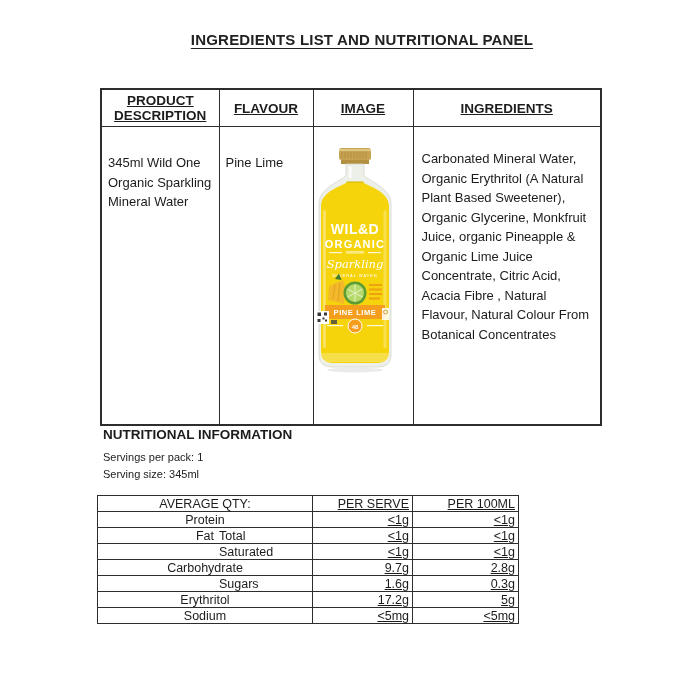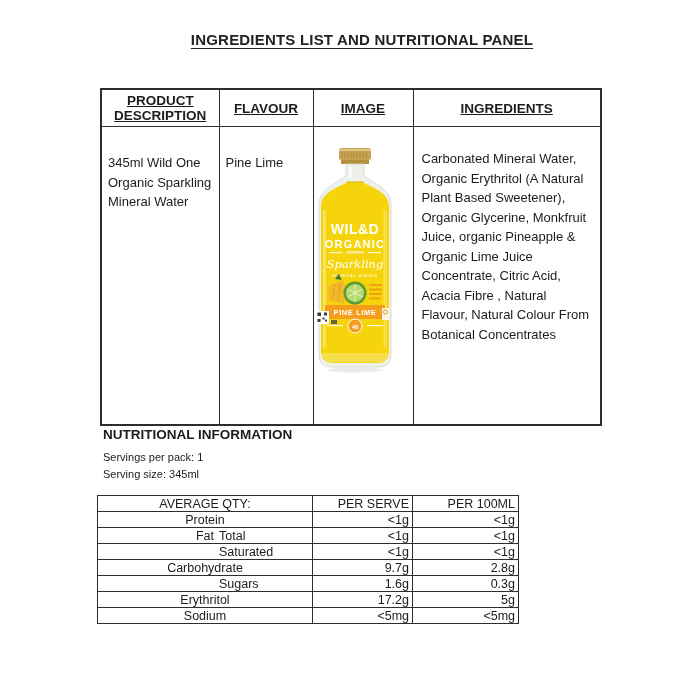--- a/index.html
+++ b/index.html
@@ -54,21 +54,21 @@
     font-size:12.5px;
   }
   .nutrition-table th, .nutrition-table td {
     border:1px solid #2d2d2d;
     height:15px; padding:0 3px;
     vertical-align:middle;
     font-weight:400;
     white-space:nowrap; overflow:hidden;
   }
   .nutrition-table .label-cell { text-align:center; position:relative; }
-  .nutrition-table .val { text-align:right; }
+  .nutrition-table .val { text-align:right;text-decoration:underline; }
   .nutrition-table .sub { position:absolute; left:121px; top:0; line-height:16px; }
 </style>
 </head>
 <body>
 
 <div class="page">
 
   <div class="title">INGREDIENTS LIST AND NUTRITIONAL PANEL</div>
 
   <table class="product-table">

